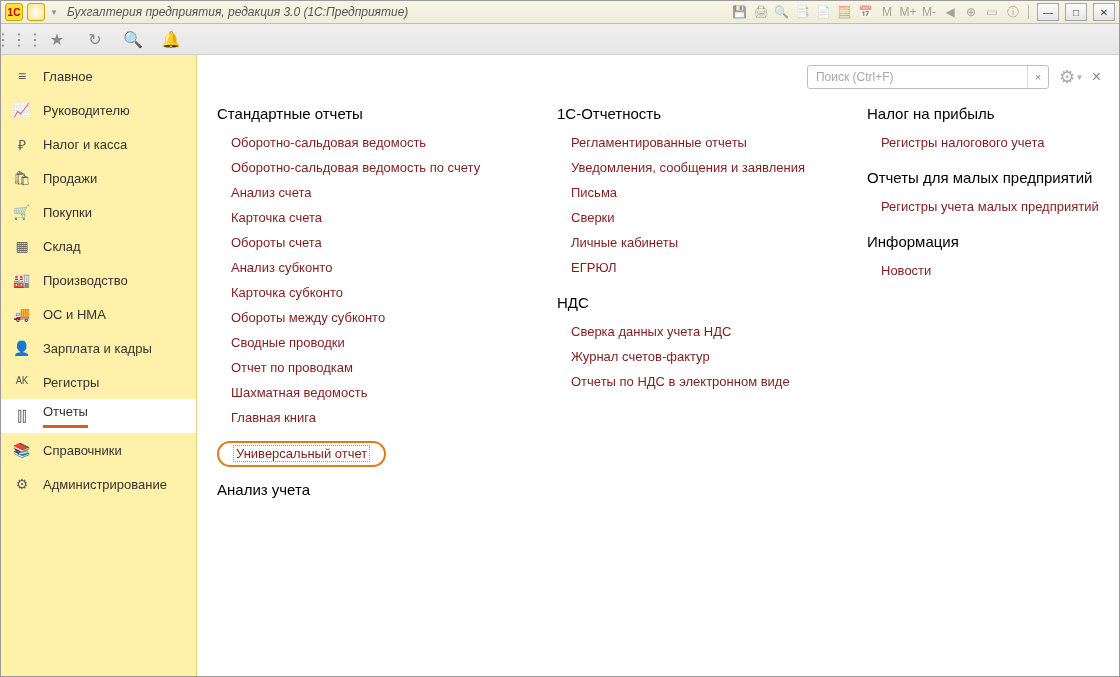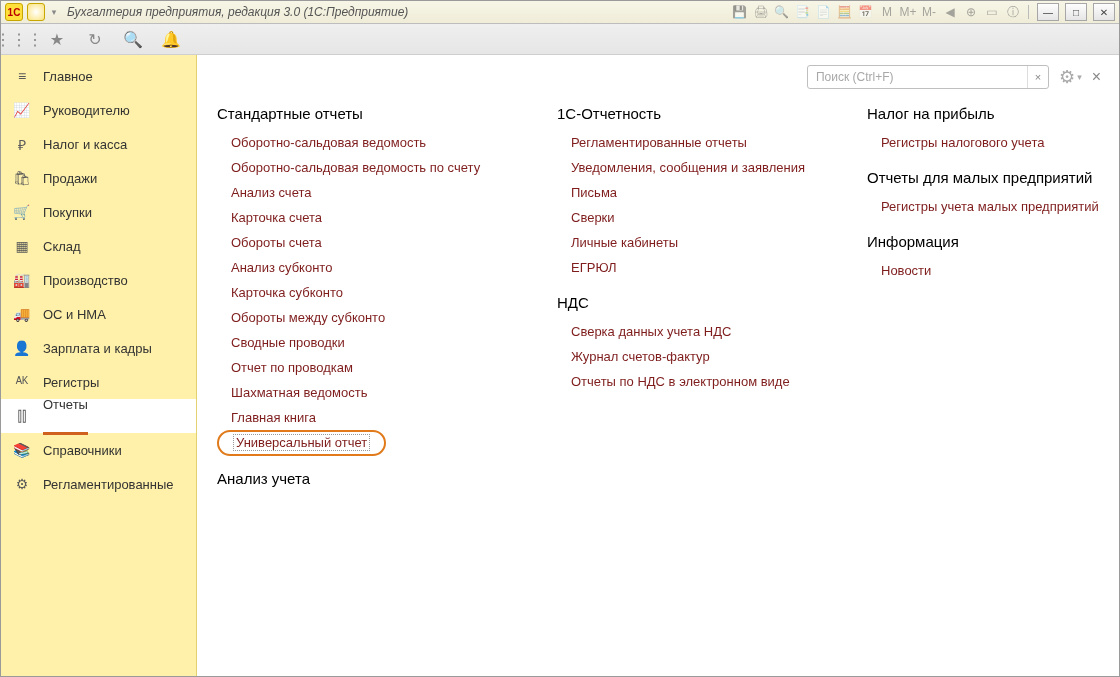--- a/index.html
+++ b/index.html
@@ -79,21 +79,21 @@
     gap: 12px;
     color:#333; font-size:13px;
     cursor: pointer;
   }
   .side-item .s-ico { width:18px; text-align:center; color:#5a5a5a; font-size:14px;}
   .side-item.active {
     background: #fff;
   }
   .side-item.active .underline {
     border-bottom: 3px solid #d0601d;
-    padding-bottom: 20px;
+    padding-bottom: 6px;
   }
   
   .main {
     flex:1;
     background:#fff;
     position: relative;
     padding: 14px 26px 14px 20px;
     overflow:hidden;
   }
   .main-top {
@@ -141,20 +141,21 @@
     line-height: 25px;
     cursor:pointer;
   }
   .universal-highlight {
     display:inline-block;
     border:2px solid #e07a1b;
     border-radius: 14px;
     padding: 0 14px;
     line-height: 22px;
     margin-left: -14px;
+    margin-top: 11px;
   }
   .universal-highlight .dotted {
     border:1px dotted #999; padding:0 2px;
   }
   
 </style>
 </head>
 <body>
 
 <div class="outer">
@@ -240,21 +241,21 @@
         <div class="side-item active">
           <span class="s-ico">⫿⫿</span>
           <span class="underline">Отчеты</span>
         </div>
         <div class="side-item">
           <span class="s-ico">📚</span>
           <span>Справочники</span>
         </div>
         <div class="side-item">
           <span class="s-ico">⚙</span>
-          <span>Регламентированные</span>
+          <span>Администрирование</span>
         </div>
       </div>
 
     <div class="main">
       <div class="main-top">
         <div class="searchbox">
           <input type="text" placeholder="Поиск (Ctrl+F)" style="">
           <span class="clear">×</span>
         </div>
         <span class="gear">⚙<span class="dd">▾</span></span>

